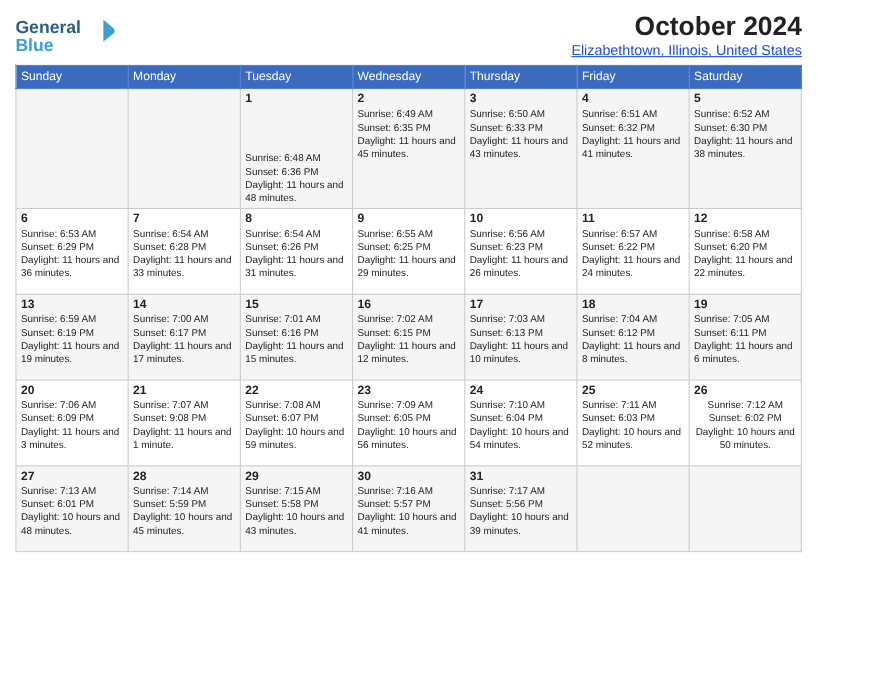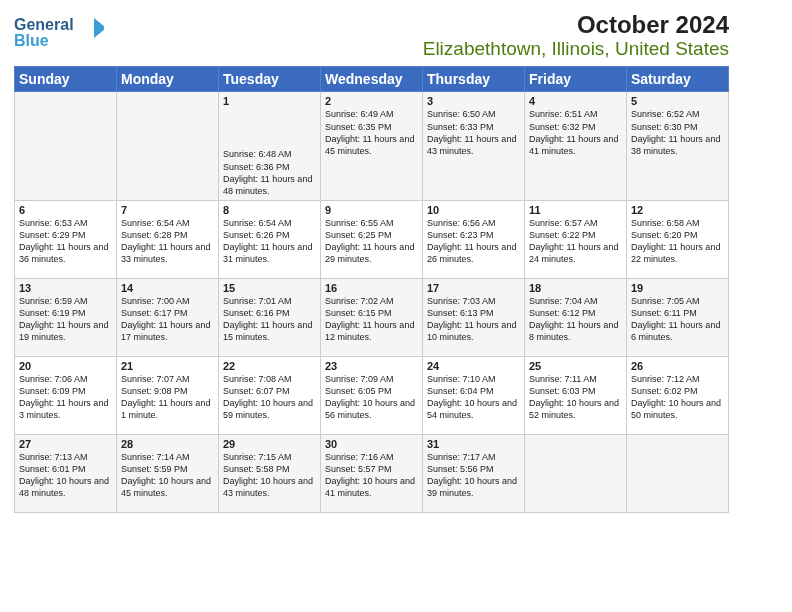--- a/index.html
+++ b/index.html
@@ -30,34 +30,35 @@
     .title-block {
       text-align: right;
     }
     .month-title {
       font-size: 24px;
       font-weight: bold;
       color: #222;
       line-height: 1.1;
     }
     .location {
-      font-size: 19px;
-      color: #4d7c0f;
+      font-size: 13px;
+      color: #1d4ed8;
+      text-decoration: underline;
     }
     
     .cal-table {
       width: 100%;
       border-collapse: collapse;
       table-layout: fixed;
     }
     .cal-table th {
       background: #3a6bbf;
       color: #fff;
-      font-size: 14px;
-      font-weight: bold;
+      font-size: 11px;
+      font-weight: normal;
       padding: 4px 4px;
       text-align: left;
       border: 1px solid #5580cc;
     }
     .cal-table td {
       border: 1px solid #ccc;
       vertical-align: top;
       padding: 3px 4px;
       font-size: 9.2px;
       color: #222;
@@ -270,21 +271,21 @@
 Daylight: 10 hours and 54 minutes.</div>
           </td>
           <td>
             <span class="day-num">25</span>
             <div class="cell-text" style="white-space: pre-line;">Sunrise: 7:11 AM
 Sunset: 6:03 PM
 Daylight: 10 hours and 52 minutes.</div>
           </td>
           <td>
             <span class="day-num">26</span>
-            <div class="cell-text" style="white-space: pre-line;">Sunrise: 7:12 AM
+            <div class="cell-text" style="white-space: pre-line; text-align: center;">Sunrise: 7:12 AM
 Sunset: 6:02 PM
 Daylight: 10 hours and 50 minutes.</div>
           </td>
         </tr>
         <tr>
           <td>
             <span class="day-num">27</span>
             <div class="cell-text" style="white-space: pre-line;">Sunrise: 7:13 AM
 Sunset: 6:01 PM
 Daylight: 10 hours and 48 minutes.</div>

